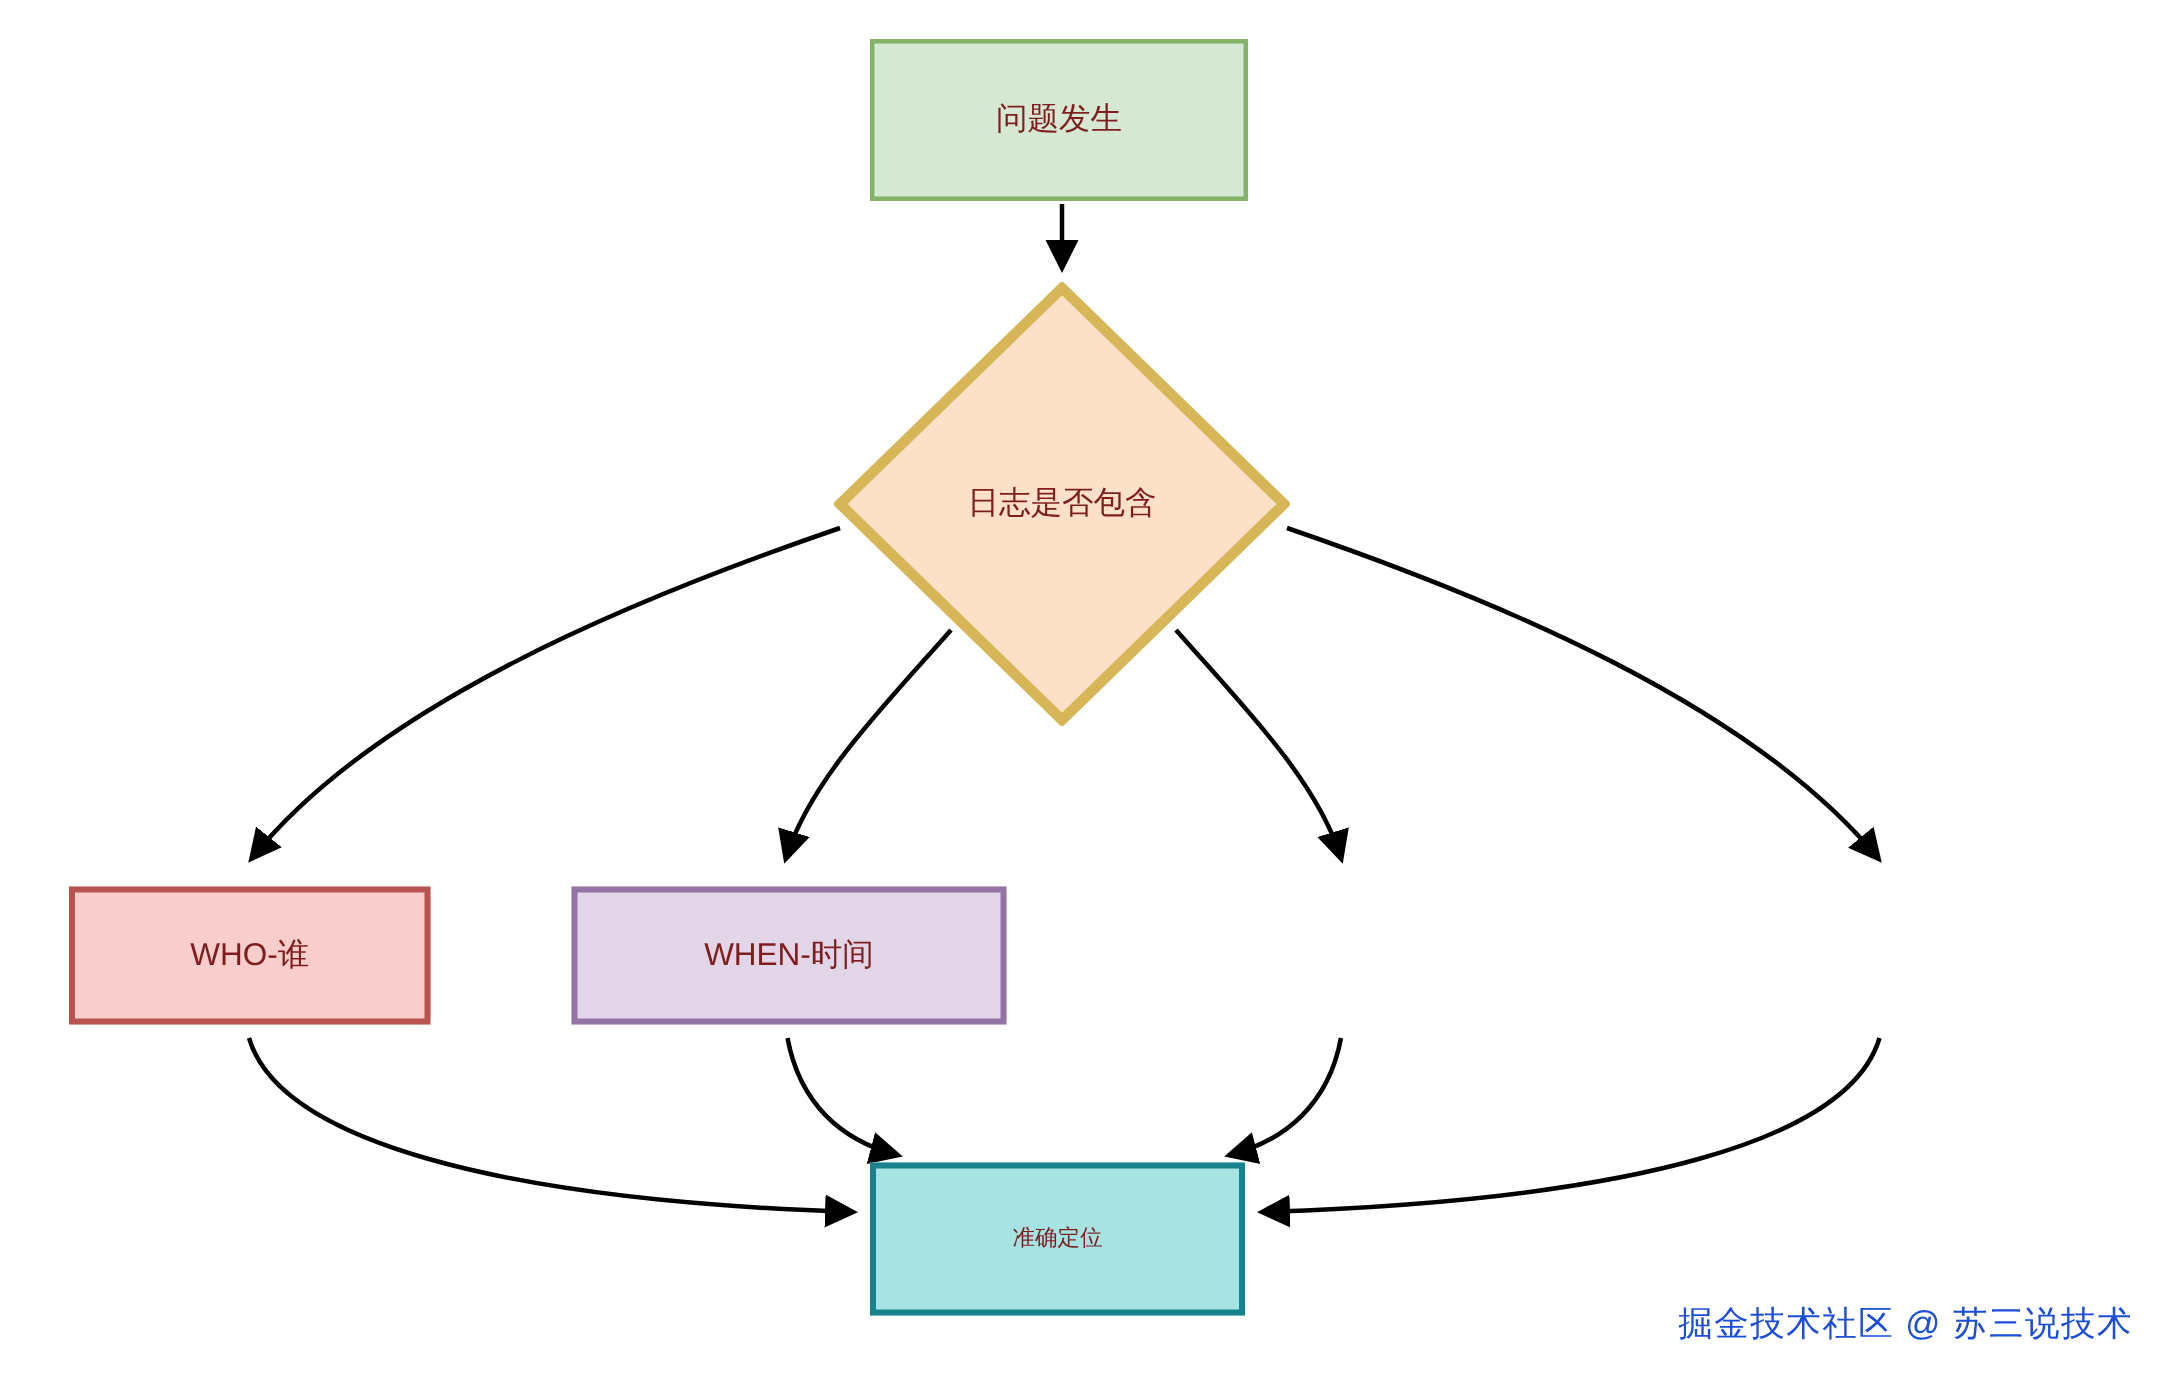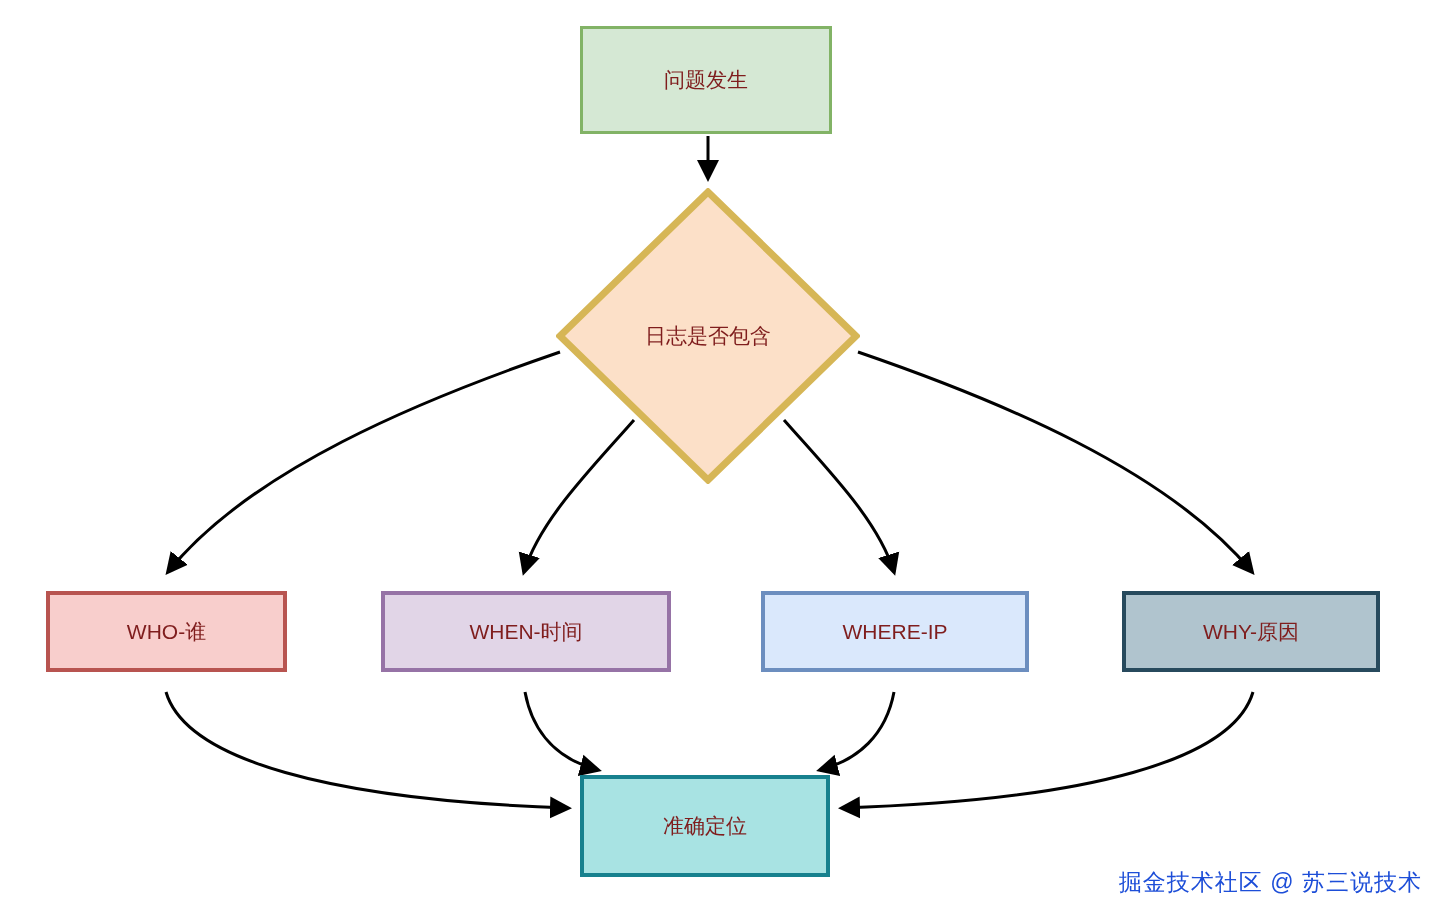--- a/index.html
+++ b/index.html
@@ -66,21 +66,21 @@
     width: 100%;
     height: 100%;
   }
   #node-decision .node-label {
     position: relative;
     z-index: 2;
   }
   
   .w-node {
     top: 591px;
-    height: 81px;
+    height: 92px;
     font-size: 21px;
   }
   #node-who {
     left: 46px;
     width: 241px;
     background: #f8cecc;
     border: 4px solid #b85450;
   }
   #node-when {
     left: 381px;
@@ -102,21 +102,21 @@
     border: 4px solid #274a5d;
   }
   
   #node-end {
     left: 580px;
     top: 775px;
     width: 250px;
     height: 102px;
     background: #a8e3e3;
     border: 4px solid #17818e;
-    font-size: 21px;
+    font-size: 15px;
   }
   
   #watermark {
     position: absolute;
     right: 24px;
     bottom: 18px;
     font-size: 23px;
     color: #1d4ed8;
     letter-spacing: 1px;
     white-space: nowrap;
@@ -166,27 +166,21 @@
   </div>
 
   <div class="node w-node" id="node-who">
     <span class="node-label">WHO-谁</span>
   </div>
 
   <div class="node w-node" id="node-when">
     <span class="node-label">WHEN-时间</span>
   </div>
 
-  <div class="node w-node" id="node-where">
-    <span class="node-label">WHERE-IP</span>
-  </div>
 
-  <div class="node w-node" id="node-why">
-    <span class="node-label">WHY-原因</span>
-  </div>
 
   <div class="node" id="node-end">
     <span class="node-label">准确定位</span>
   </div>
 
   <div id="watermark">掘金技术社区 @ 苏三说技术</div>
 
 </div>
 
 </body></html>

